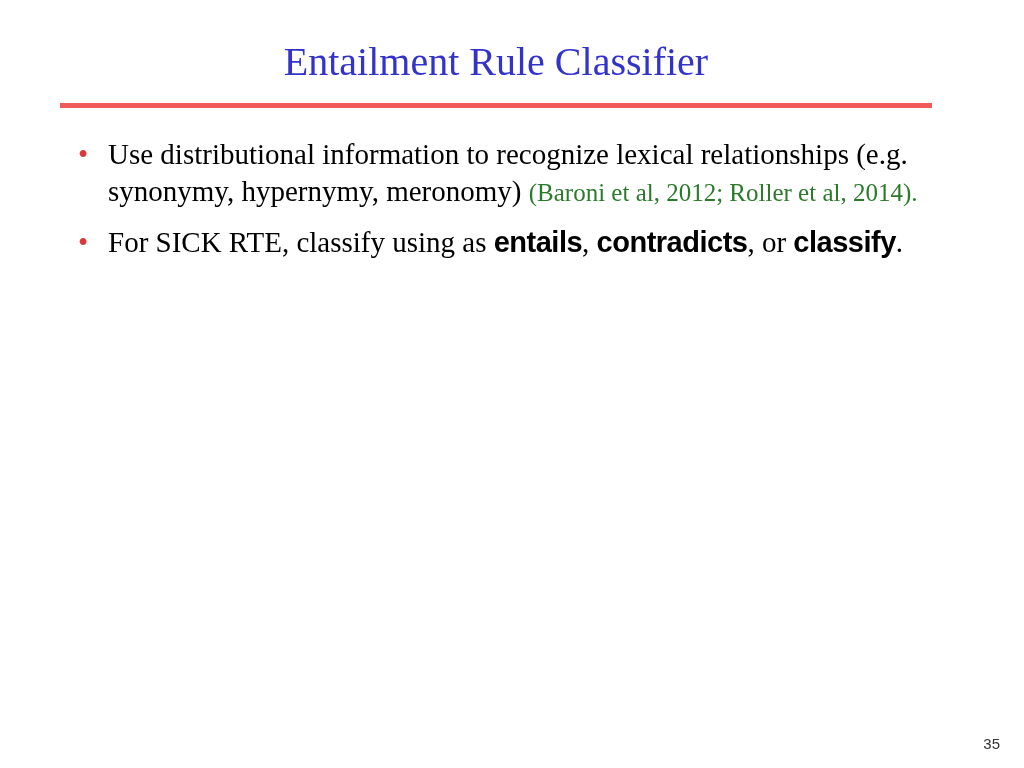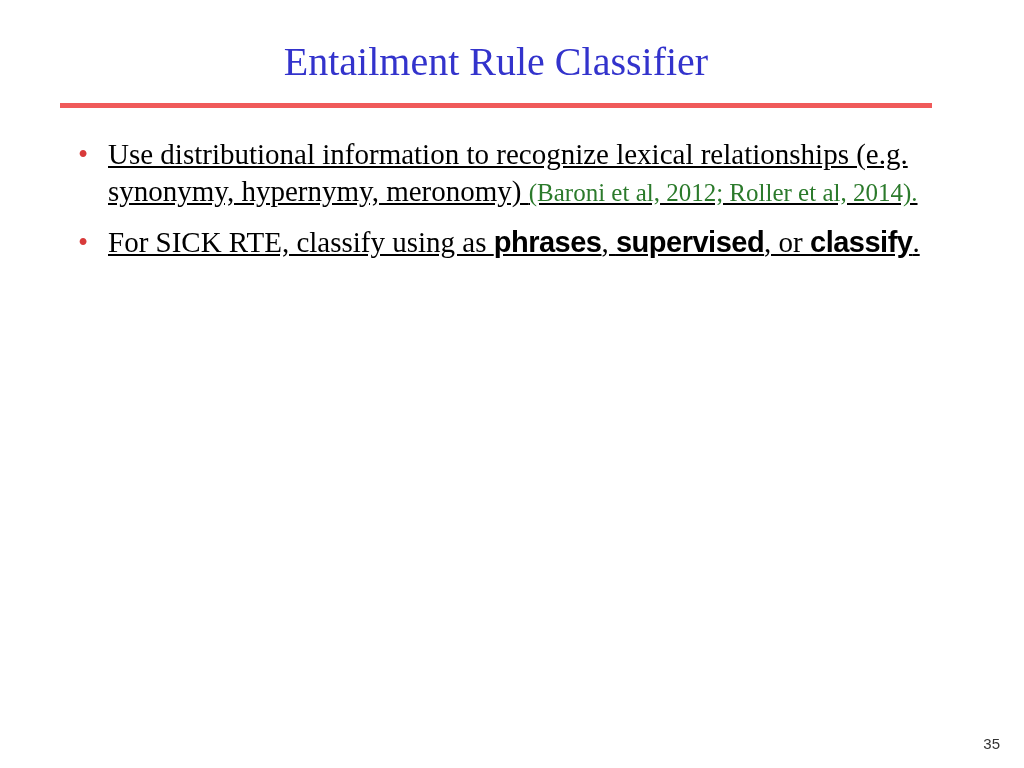--- a/index.html
+++ b/index.html
@@ -28,21 +28,20 @@
     list-style: none;
     padding-left: 18px;
   }
   ul.bullets > li {
     position: relative;
     font-size: 29px;
     line-height: 1.28;
     color: #000;
     padding-left: 30px;
     margin-bottom: 14px;
-    text-decoration: underline;
   }
   ul.bullets > li::before {
     content: "•";
     position: absolute;
     left: 0;
     top: 0;
     color: #d83a3a;
     font-size: 29px;
     line-height: 1.28;
   }
@@ -62,18 +61,18 @@
 
 <div class="slide">
   <h1 class="title">Entailment Rule Classifier</h1>
   <div class="rule"></div>
 
   <ul class="bullets">
     <li>
       <span>Use distributional information to recognize lexical relationships (e.g. synonymy, hypernymy, meronomy) </span><span class="cite">(Baroni et al, 2012; Roller et al, 2014).</span>
     </li>
     <li>
-      <span>For SICK RTE, classify using as </span><span class="bold">phrases</span><span>, </span><span class="bold">supervised</span><span>, or </span><span class="bold">classify</span><span>.</span>
+      <span>For SICK RTE, classify using as </span><span class="bold">entails</span><span>, </span><span class="bold">contradicts</span><span>, or </span><span class="bold">classify</span><span>.</span>
     </li>
   </ul>
 
   <div class="page-num">35</div>
 </div>
 
 </body></html>

